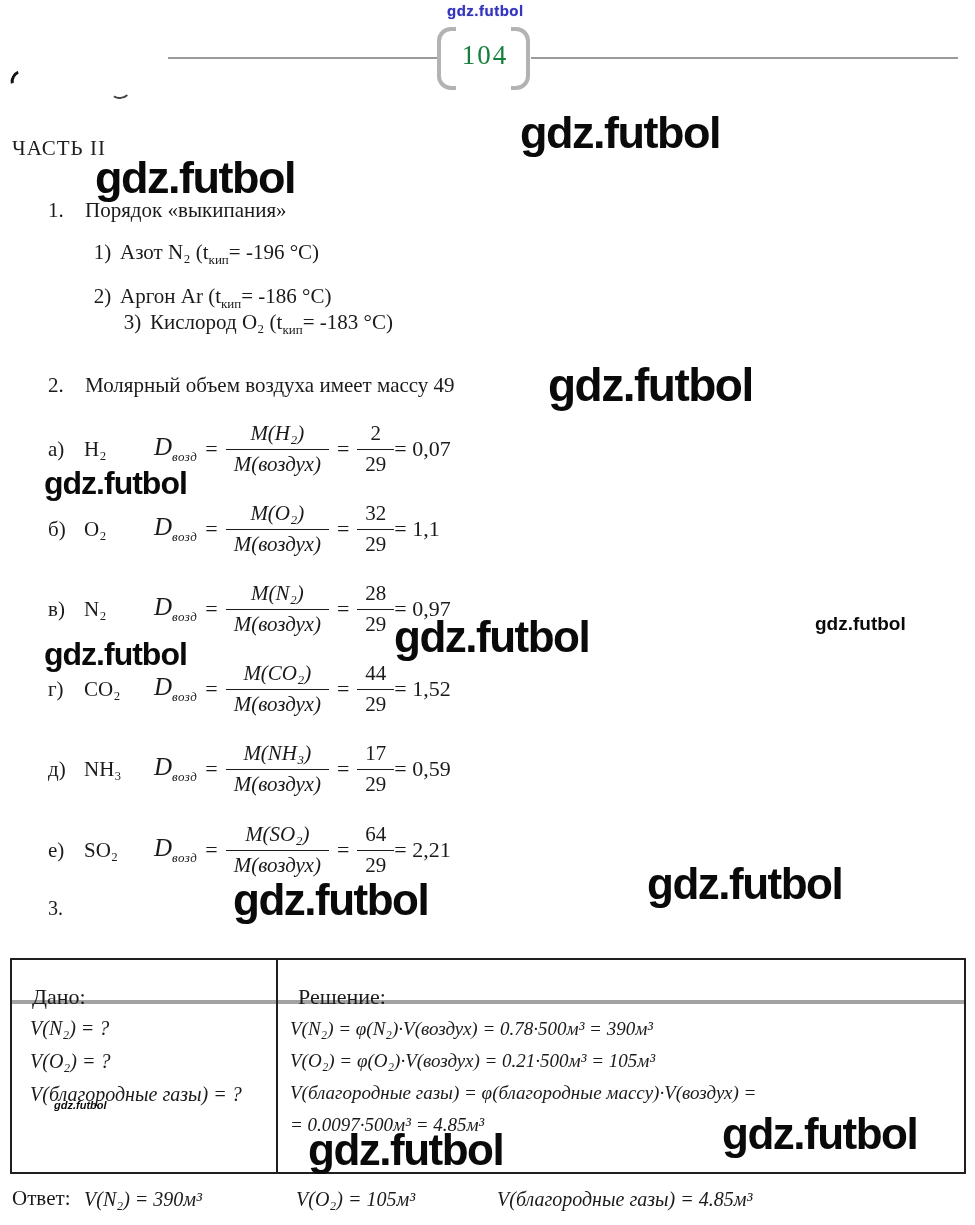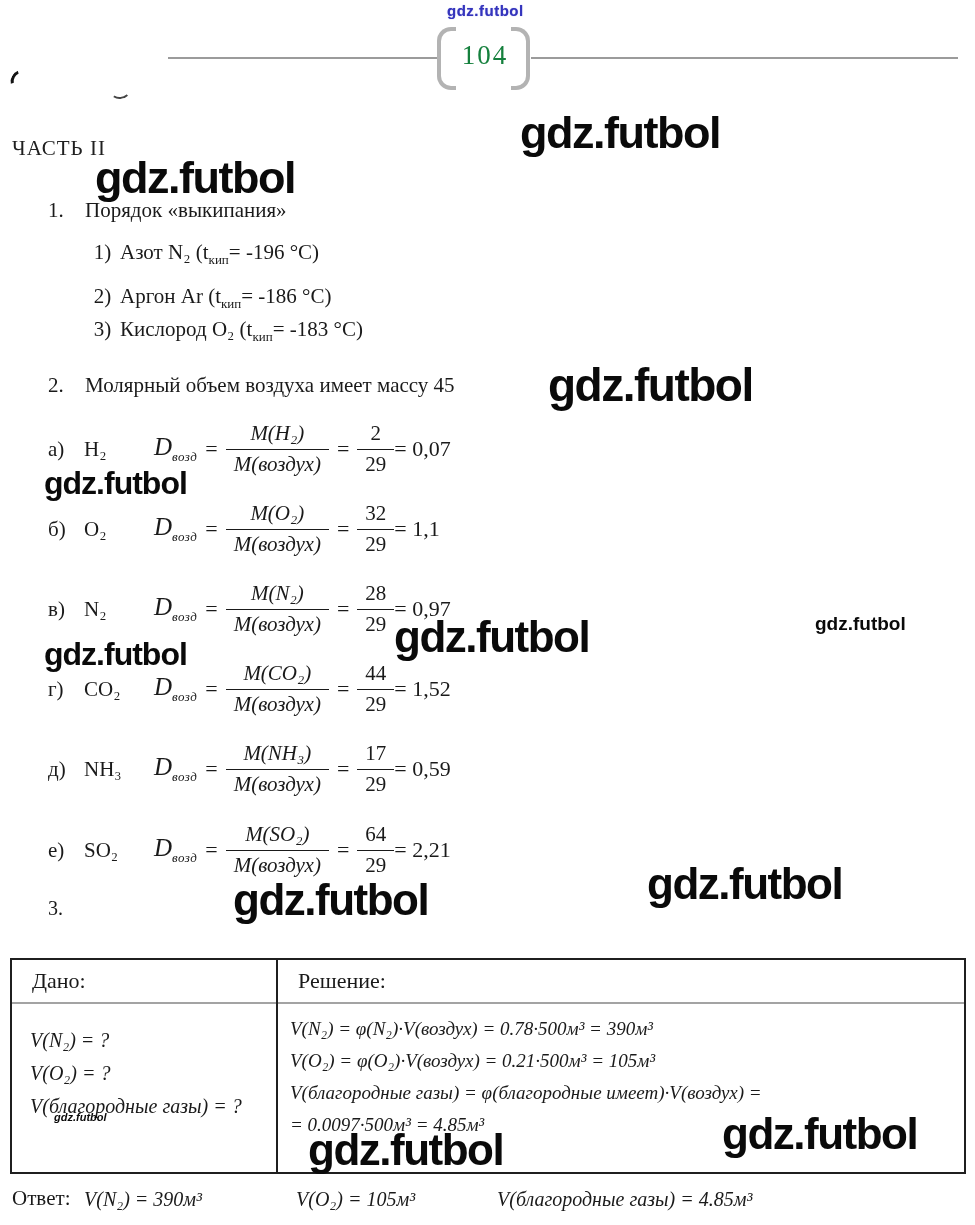--- a/index.html
+++ b/index.html
@@ -37,21 +37,21 @@
 
   .heading{position:absolute;left:12px;top:136px;font-size:21px;letter-spacing:1px;color:#202020;}
 
   
   .li{position:absolute;font-size:21px;}
   .li .inum{position:absolute;left:0;}
   .item1{left:48px;top:198px;width:600px;}
   .item1 .ititle{margin-left:37px;}
   .sub-entry{position:absolute;left:85px;font-size:21px;text-align:center;}
   .sub-entry .snum{display:inline-block;width:35px;}
-  .se1{top:240px;} .se2{top:284px;} .se3{top:317px;}
+  .se1{top:240px;} .se2{top:284px;} .se3{top:310px;margin-left:30px;}
   sub.kip{font-size:13px;vertical-align:-5px;}
   .item2{left:48px;top:373px;width:700px;}
   .item2 .itext{margin-left:37px;}
   .item3{left:48px;top:897px;font-size:20px;}
 
   
   .drow{position:absolute;left:48px;height:70px;display:flex;align-items:center;z-index:5;}
   .r-a{top:414px;} .r-b{top:494px;} .r-v{top:574px;} .r-g{top:654px;} .r-d{top:734px;} .r-e{top:815px;}
   .dlabel{width:36px;font-size:21px;}
   .dformula{width:70px;font-size:21px;}
@@ -62,25 +62,25 @@
   .frac .top{display:block;border-bottom:1.6px solid #1a1a1a;padding:0 8px 3px;}
   .frac .bot{display:block;padding:2px 8px 0;}
   .it{font-style:italic;}
   .res{font-size:22px;white-space:nowrap;}
 
   
   .stable{position:absolute;left:10px;top:958px;width:956px;height:216px;
     box-sizing:border-box;border:2px solid #1f1f1f;display:flex;z-index:10;background:transparent;}
   .t-left{width:266px;box-sizing:border-box;border-right:2px solid #1f1f1f;display:flex;flex-direction:column;}
   .t-right{flex:1;display:flex;flex-direction:column;}
-  .t-header{height:44px;box-sizing:border-box;border-bottom:2px solid #a3a3a3;
-    font-size:22px;padding:8px 0 0 20px;}
+  .t-header{height:44px;box-sizing:border-box;border-bottom:4px solid #a3a3a3;
+    font-size:22px;padding:24px 0 0 20px;}
   .t-given-value{height:52px;box-sizing:border-box;border-bottom:2px solid #1f1f1f;
     font-size:20px;font-style:italic;padding:12px 0 0 18px;}
-  .t-unknowns{flex:1;font-size:20px;font-style:italic;padding:8px 0 0 18px;line-height:33px;position:relative;margin-top:12px;}
+  .t-unknowns{flex:1;font-size:20px;font-style:italic;padding:8px 0 0 18px;line-height:33px;position:relative;}
   .t-sol{flex:1;font-size:19px;font-style:italic;padding:9px 0 16px 12px;line-height:32px;white-space:nowrap;}
 
   
   .answer{position:absolute;top:1186px;left:0;width:975px;font-size:21px;z-index:5;}
   .answer .alabel{position:absolute;left:12px;}
   .answer .aval{position:absolute;font-style:italic;font-size:20px;top:2px;}
   .av1{left:84px;} .av2{left:296px;} .av3{left:497px;}
 </style>
 </head>
 <body>
@@ -119,21 +119,21 @@
 </div>
 <div class="sub-entry se2">
   <span class="snum">2)</span><span><span>Аргон Ar (t</span><sub class="kip">кип</sub><span>= -186 °C)</span></span>
 </div>
 <div class="sub-entry se3">
   <span class="snum">3)</span><span><span>Кислород O₂ (t</span><sub class="kip">кип</sub><span>= -183 °C)</span></span>
 </div>
 
 <div class="li item2">
   <span class="inum">2.</span>
-  <span class="itext">Молярный объем воздуха имеет массу 45</span>
+  <span class="itext">Молярный объем воздуха имеет массу 49</span>
 </div>
 
 <div class="drow r-a">
   <span class="dlabel">а)</span>
   <span class="dformula">H₂</span>
   <span class="dvar"><span>D</span><sub class="dsub">возд</sub></span>
   <span class="eq">=</span>
   <span class="frac">
       <span class="top it">M(H₂)</span>
       <span class="bot it">M(воздух)</span>
@@ -238,21 +238,21 @@
       <div>V(O₂) = ?</div>
       <div>V(благородные газы) = ?</div>
       <span class="wm wm-tiny" style="left:42px;top:96px;">gdz.futbol</span>
     </div>
   </div>
   <div class="t-right">
     <div class="t-header">Решение:</div>
     <div class="t-sol">
       <div>V(N₂) = φ(N₂)·V(воздух) = 0.78·500м³ = 390м³</div>
       <div>V(O₂) = φ(O₂)·V(воздух) = 0.21·500м³ = 105м³</div>
-      <div>V(благородные газы) = φ(благородные имеет)·V(воздух) =</div>
+      <div>V(благородные газы) = φ(благородные массу)·V(воздух) =</div>
       <div>= 0.0097·500м³ = 4.85м³</div>
     </div>
   </div>
 </div>
 
 <div class="answer">
   <span class="alabel">Ответ:</span>
   <span class="aval av1">V(N₂) = 390м³</span>
   <span class="aval av2">V(O₂) = 105м³</span>
   <span class="aval av3">V(благородные газы) = 4.85м³</span>

